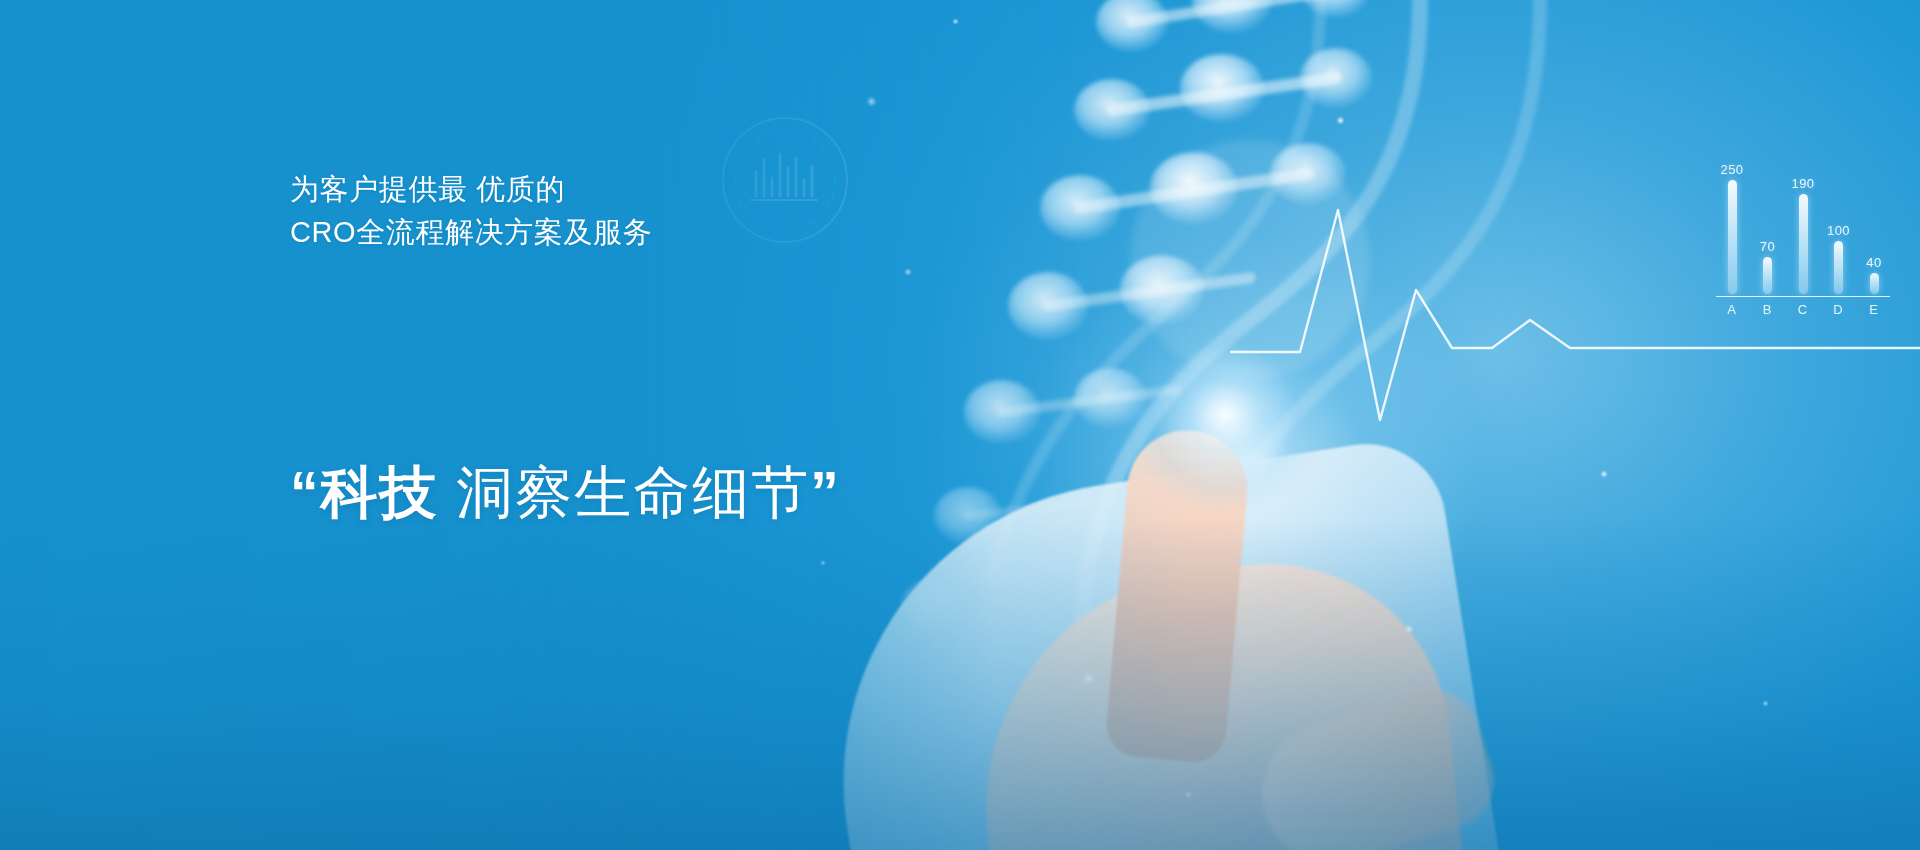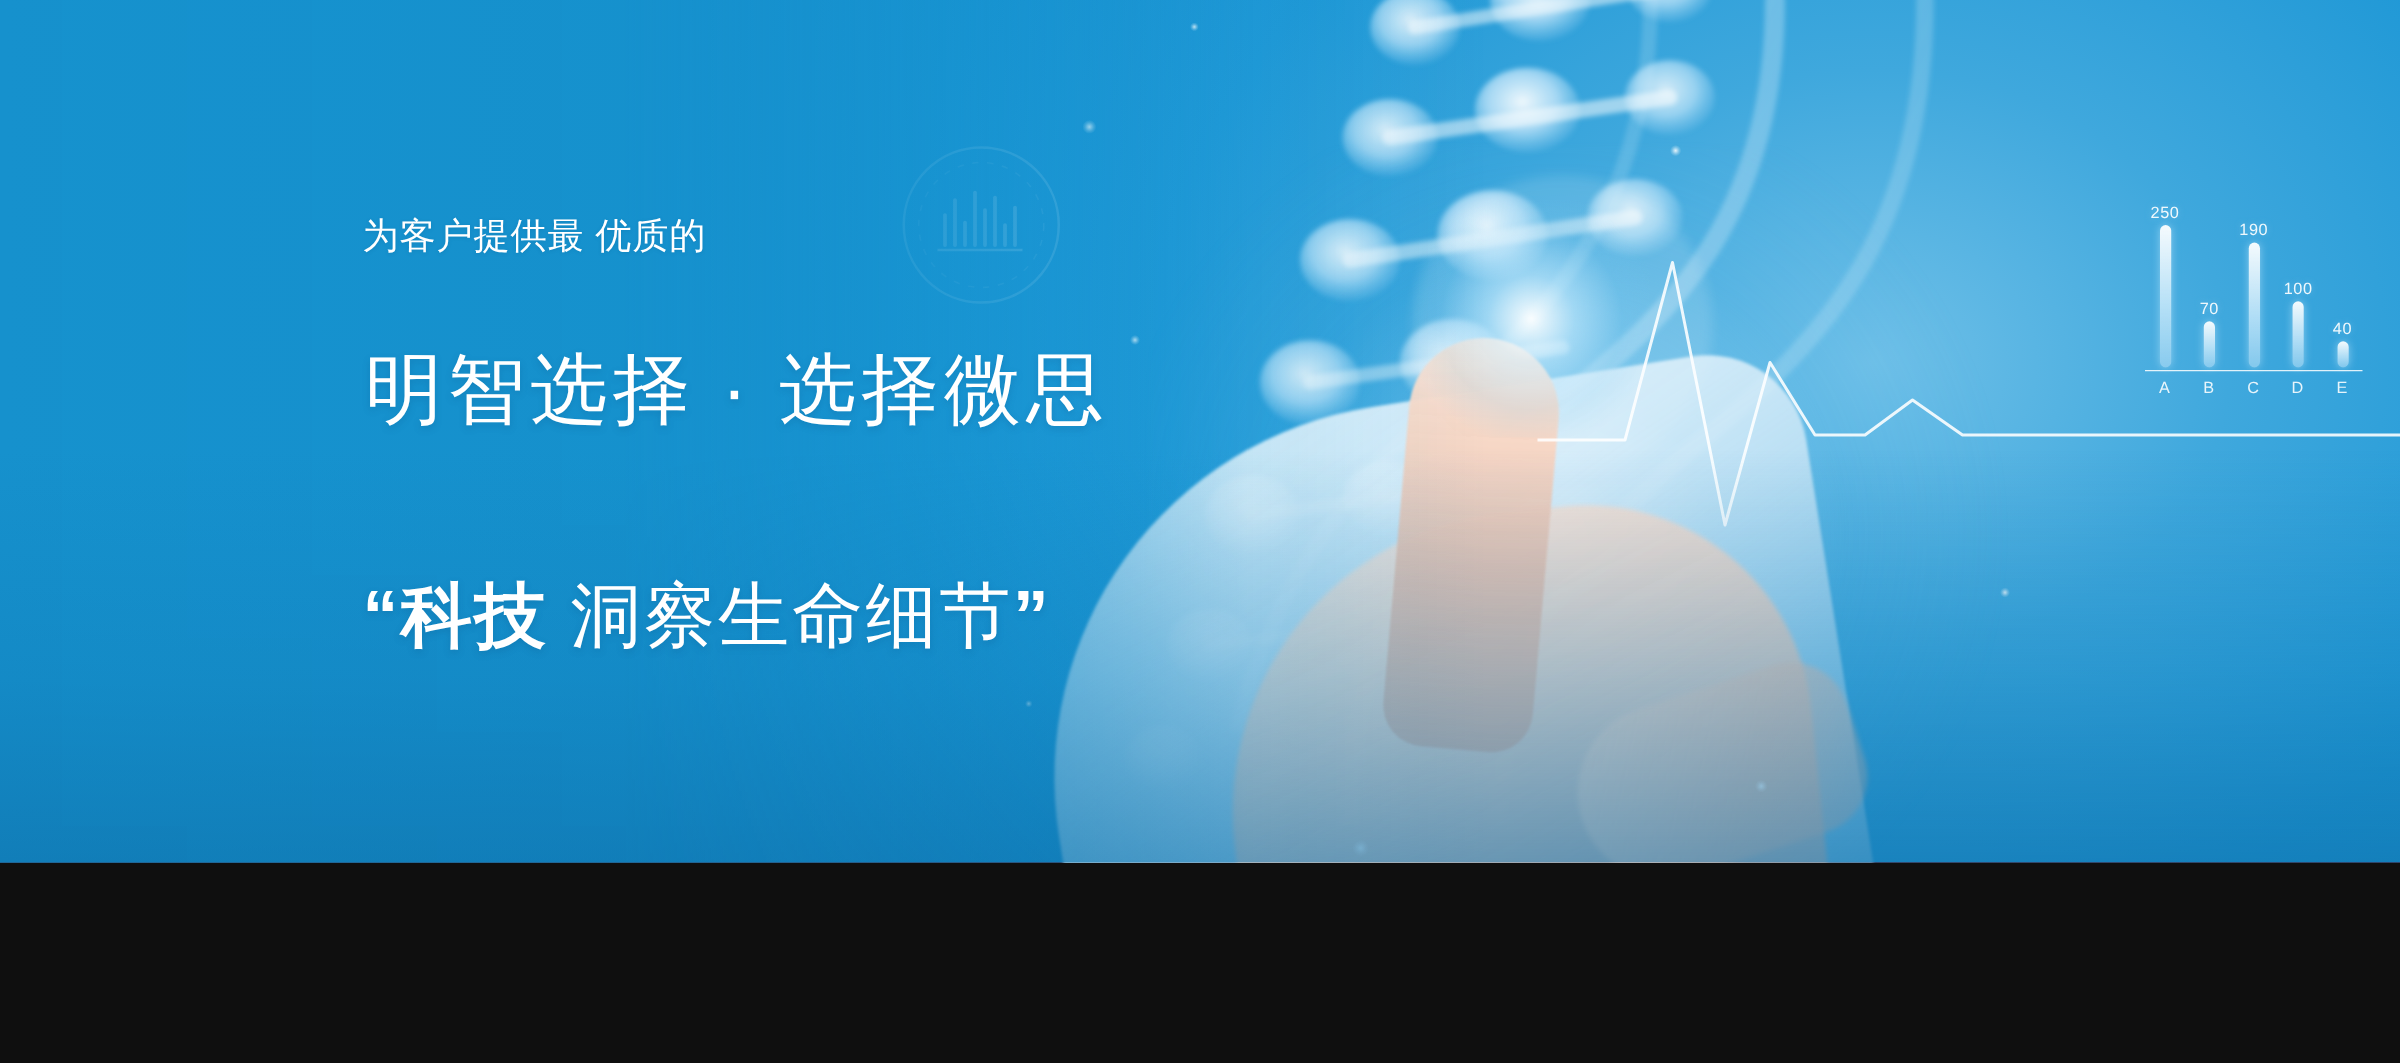--- a/index.html
+++ b/index.html
@@ -5,24 +5,24 @@
   html, body {
     margin: 0;
     padding: 0;
     background: #0f0f0f;
   }
   * { box-sizing: border-box; }
 
   .stage {
     position: relative;
     width: 1920px;
-    height: 690px;
+    height: 850px;
     overflow: hidden;
     font-family: "Liberation Sans", "DejaVu Sans", sans-serif;
-    background: #ec4899;
+    background: #6d28d9;
   }
 
   
   .bg-base {
     position: absolute; inset: 0;
     background:
       radial-gradient(ellipse 1100px 900px at 78% 42%, #6fc0e8 0%, #3fa8dd 26%, #1f98d6 52%, #1790cf 72%, #1487c8 100%),
       linear-gradient(100deg, #1996d2 0%, #1a96d2 30%, #2ba0d8 52%, #49aee0 70%, #2e9ed6 88%, #1b8fcd 100%);
   }
   .bg-vignette {
@@ -358,23 +358,23 @@
     <i style="left:1762px; top:700px; width:7px;  height:7px;"></i>
   </div>
 
   <div class="bg-vignette"></div>
   <div class="bg-bottom-shade"></div>
 
   <div class="content">
 
     <div class="subtitle">
       <span class="line">为客户提供最 优质的</span>
+      <span class="line">CRO全流程解决方案及服务</span>
     </div>
 
-    <div class="headline">明智选择 · 选择微思</div>
 
 
     <div class="quote">
       <span class="qmark">“</span><span class="strong">科技</span><span class="light"> 洞察生命细节</span><span class="qmark">”</span>
     </div>
 
   </div>
 </div>
 
 </body></html>

